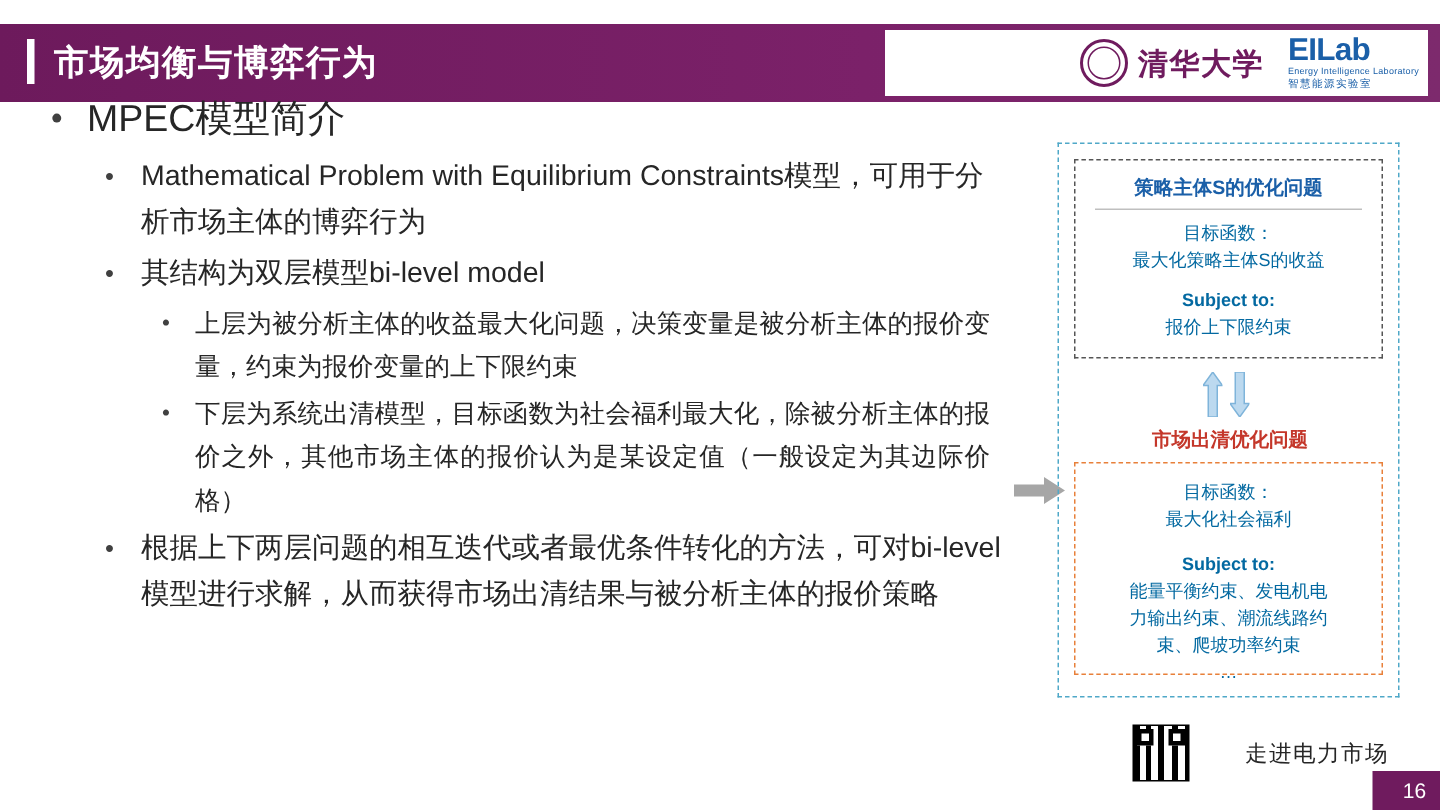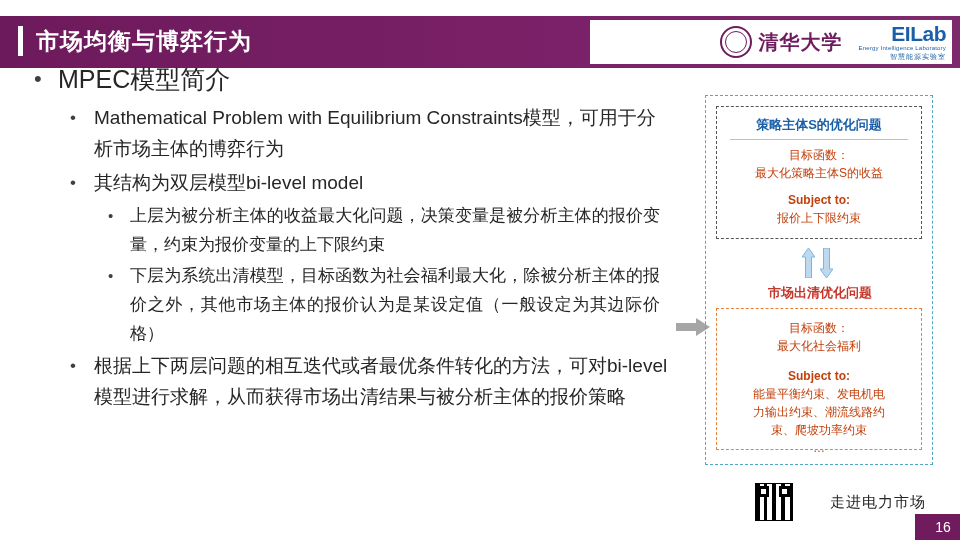--- a/index.html
+++ b/index.html
@@ -81,21 +81,21 @@
   .thu-name {
     font-size: 20px;
     color: #6f1b5e;
     font-weight: bold;
     letter-spacing: 1px;
     font-family: "Liberation Serif", serif;
   }
   .eilab {
     display: flex;
     flex-direction: column;
-    align-items: flex-end;
+    align-items: flex-start;
   }
   .eilab-mark {
     font-size: 21px;
     font-weight: bold;
     color: #1a5fa8;
     line-height: 21px;
     letter-spacing: -0.5px;
     font-family: "Liberation Sans", sans-serif;
   }
   .eilab-sub-en {
@@ -195,21 +195,21 @@
     line-height: 17px;
   }
   .divider {
     width: 178px;
     height: 0;
     border-top: 1px solid #bfbfbf;
     margin: 6px auto 0 auto;
   }
   .box-line {
     font-size: 12px;
-    color: #c2410c;
+    color: #0369a1;
     line-height: 18px;
   }
   .box-line.bold {
     font-weight: bold;
   }
   .arrows {
     position: absolute;
     left: 96px; top: 152px;
     width: 36px; height: 30px;
   }

